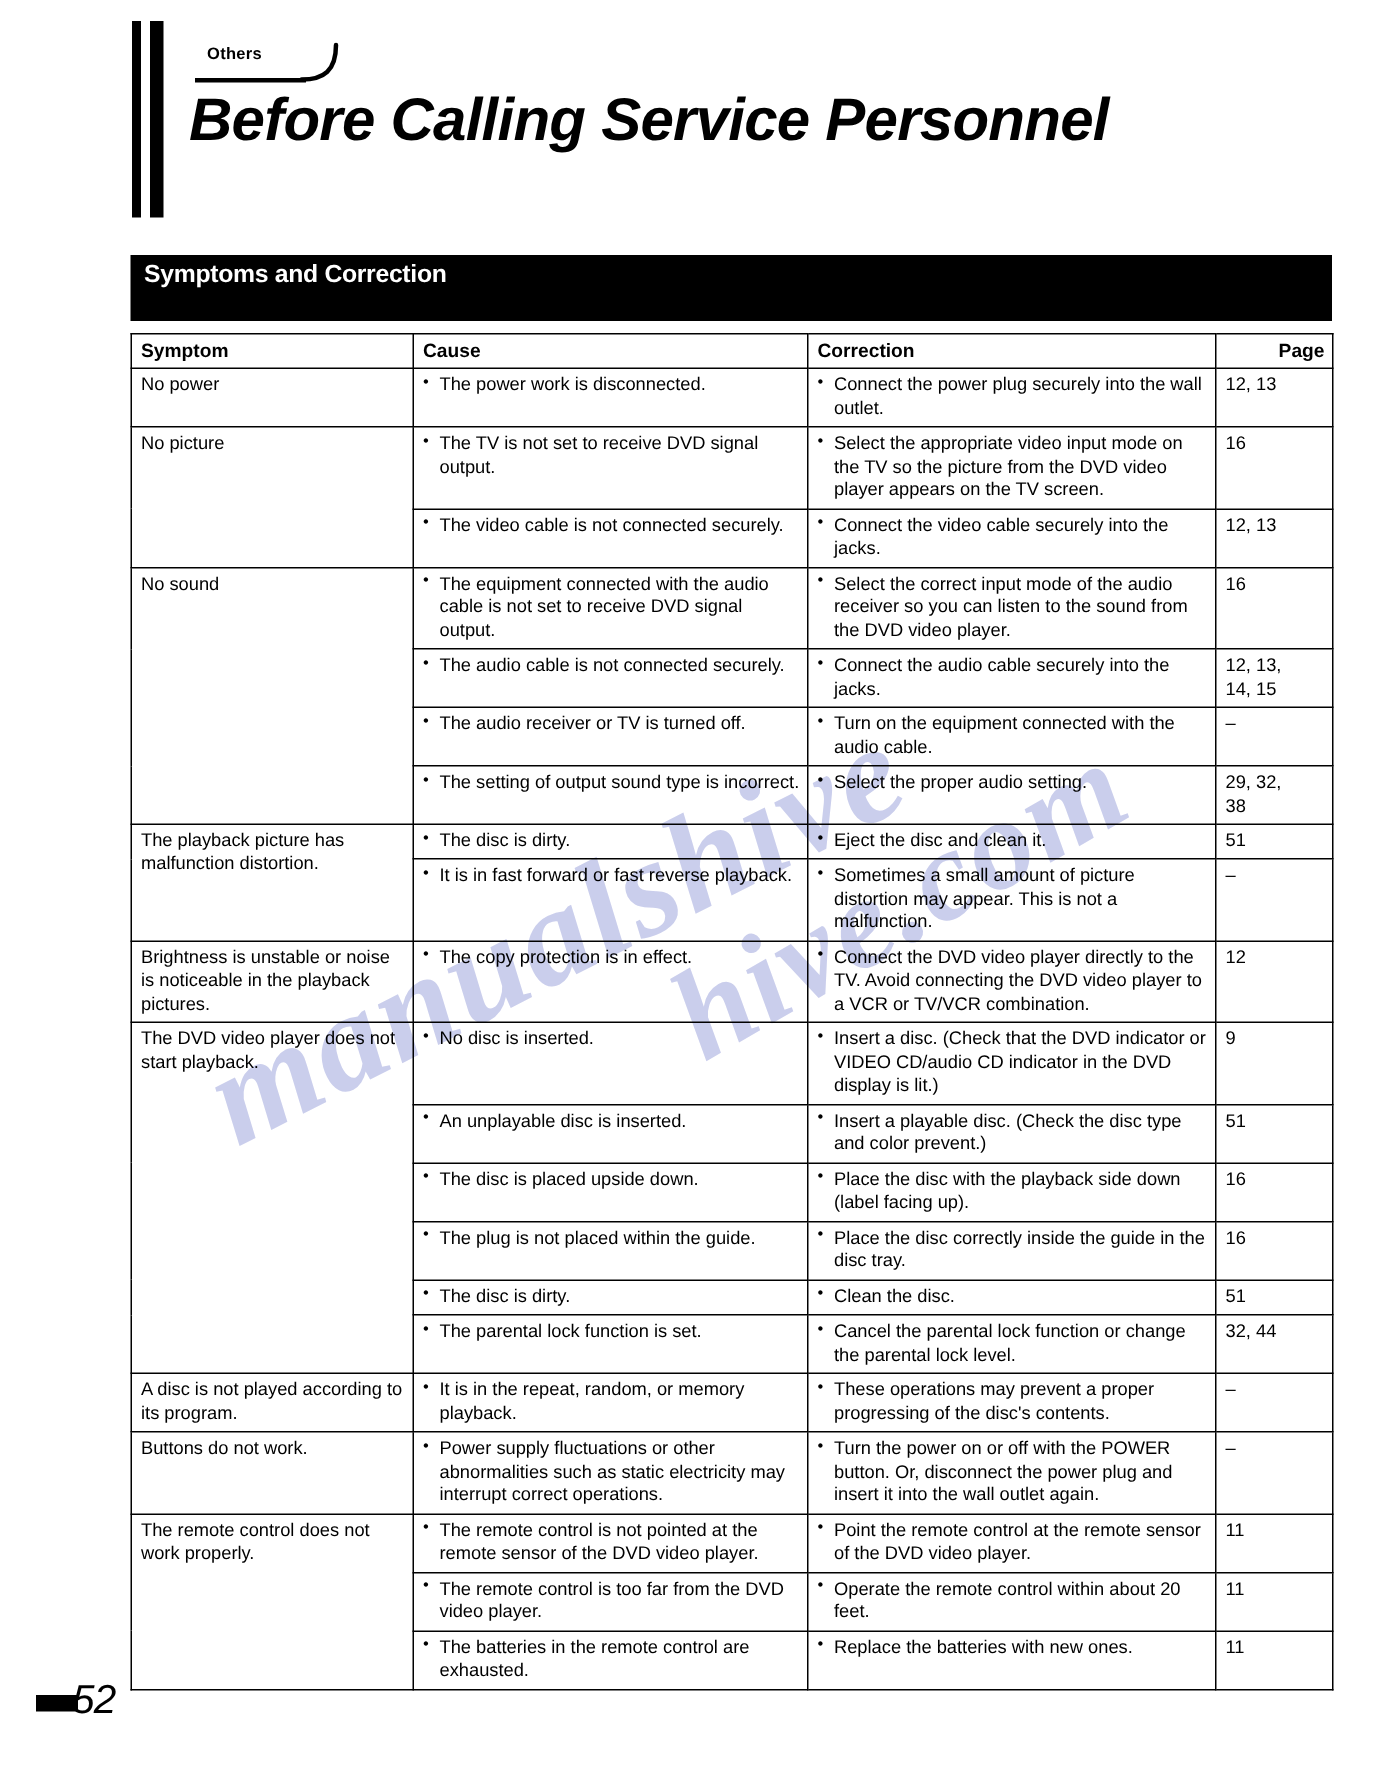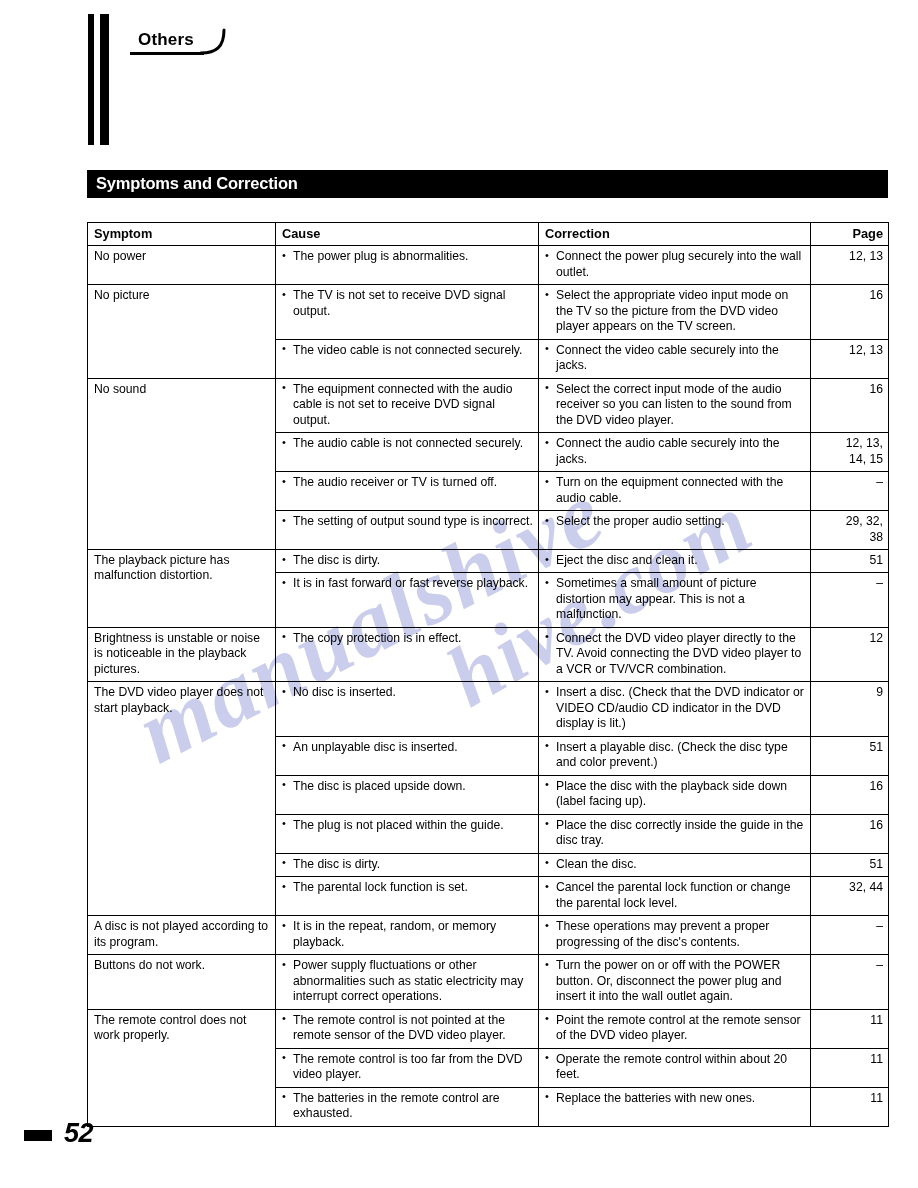--- a/index.html
+++ b/index.html
@@ -74,21 +74,21 @@
     position: absolute;
     left: 130px;
     top: 30px;
     width: 96px;
     height: 26px;
   }
   #others-label {
     position: absolute;
     left: 8px;
     top: 0px;
-    font-size: 17px;
+    font-size: 11px;
     font-weight: 700;
     letter-spacing: 0.2px;
     color: #000;
   }
   #others-underline {
     position: absolute;
     left: 0px;
     top: 22px;
     width: 74px;
     height: 3px;
@@ -122,21 +122,21 @@
     letter-spacing: -0.1px;
     white-space: nowrap;
   }
 
   
   #section-banner {
     position: absolute;
     left: 87px;
     top: 170px;
     width: 801px;
-    height: 28px;
+    height: 44px;
     background: #000;
   }
   #section-banner-label {
     position: absolute;
     left: 9px;
     top: 4px;
     color: #fff;
     font-size: 16.5px;
     font-weight: 700;
     letter-spacing: -0.2px;
@@ -176,21 +176,21 @@
     margin-top: 48px;
   }
   #symptom-table thead th.th-page {
     text-align: right;
   }
   td.cell-symptom {
     padding-left: 6px;
     margin-top: 32px;
   }
   td.cell-page {
-    text-align: right;
+    text-align: left;
     padding-left: 2px;
     padding-right: 2px;
     white-space: pre-line;
   }
   .bullet-item {
     position: relative;
     padding-left: 11px;
   }
   .bullet-item::before {
     content: "\2022";
@@ -210,24 +210,24 @@
   #footer-mark {
     position: absolute;
     left: 0;
     top: 12px;
     width: 28px;
     height: 11px;
     background: #000;
   }
   #footer-page-number {
     position: absolute;
-    left: 40px;
+    left: 24px;
     top: 0px;
     font-size: 27px;
-    font-weight: 700;
+    font-weight: 400;
     font-style: italic;
     letter-spacing: -0.5px;
   }
 </style>
 </head>
 <body>
 
 <div id="watermark-layer">
   <div class="watermark-text wm-a">manualshive</div>
   <div class="watermark-text wm-b">hive.com</div>
@@ -241,20 +241,21 @@
     <div class="rule-bar" id="rule-bar-inner"></div>
 
     <div id="others-tag">
       <div id="others-label">Others</div>
       <div id="others-underline"></div>
       <svg id="others-curve" viewBox="0 0 28 28">
         <path d="M1 25 C 16 25, 24 19, 24 2" fill="none" stroke="#000" stroke-width="3" stroke-linecap="round"></path>
       </svg>
     </div>
 
+    <div id="page-title">Before Calling Service Personnel</div>
   </div>
 
   <div id="section-banner">
     <div id="section-banner-label">Symptoms and Correction</div>
   </div>
 
   <table id="symptom-table">
     <colgroup>
       <col class="c-symptom">
       <col class="c-cause">
@@ -266,21 +267,21 @@
         <th class="th-symptom">Symptom</th>
         <th class="th-cause">Cause</th>
         <th class="th-correction">Correction</th>
         <th class="th-page">Page</th>
       </tr>
     </thead>
     <tbody id="symptom-table-body">
         <tr>
           <td class="cell-symptom">No power</td>
           <td class="cell-cause">
-            <div class="bullet-item">The power plug is abnormalities.</div>
+            <div class="bullet-item">The power work is disconnected.</div>
           </td>
           <td class="cell-correction">
             <div class="bullet-item">Connect the power plug securely into the wall outlet.</div>
           </td>
           <td class="cell-page">12, 13</td>
         </tr>
         <tr>
           <td class="cell-symptom" rowspan="2">No picture</td>
           <td class="cell-cause">
             <div class="bullet-item">The TV is not set to receive DVD signal output.</div>

